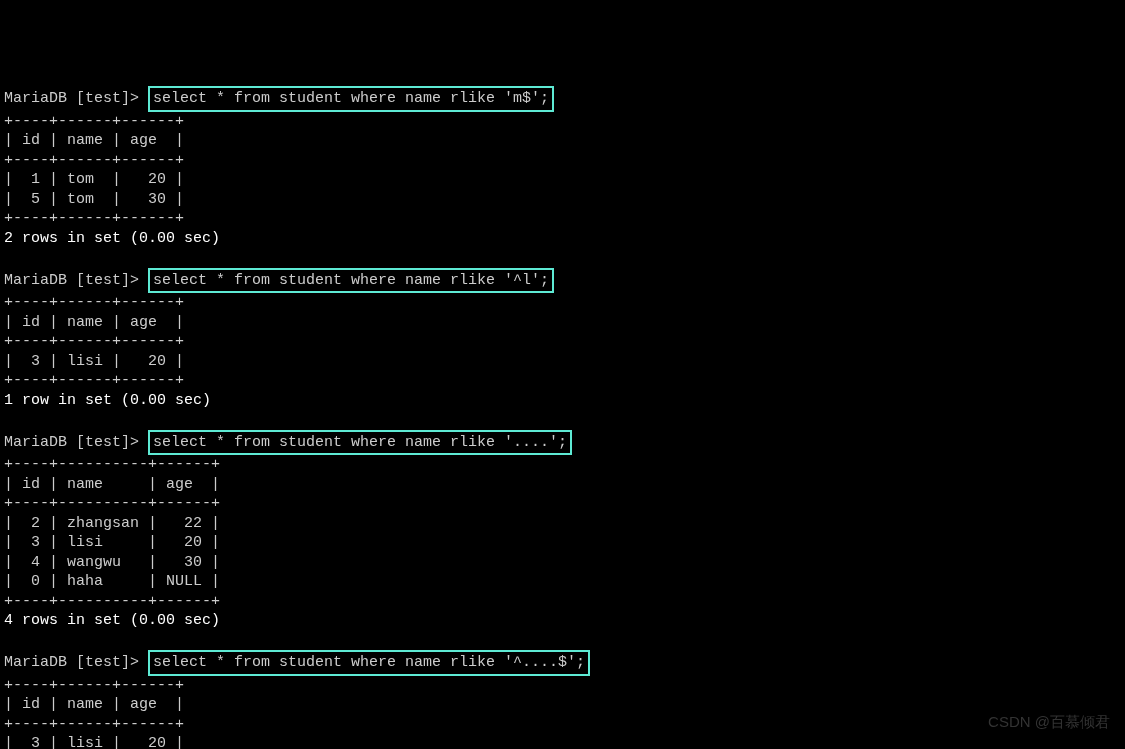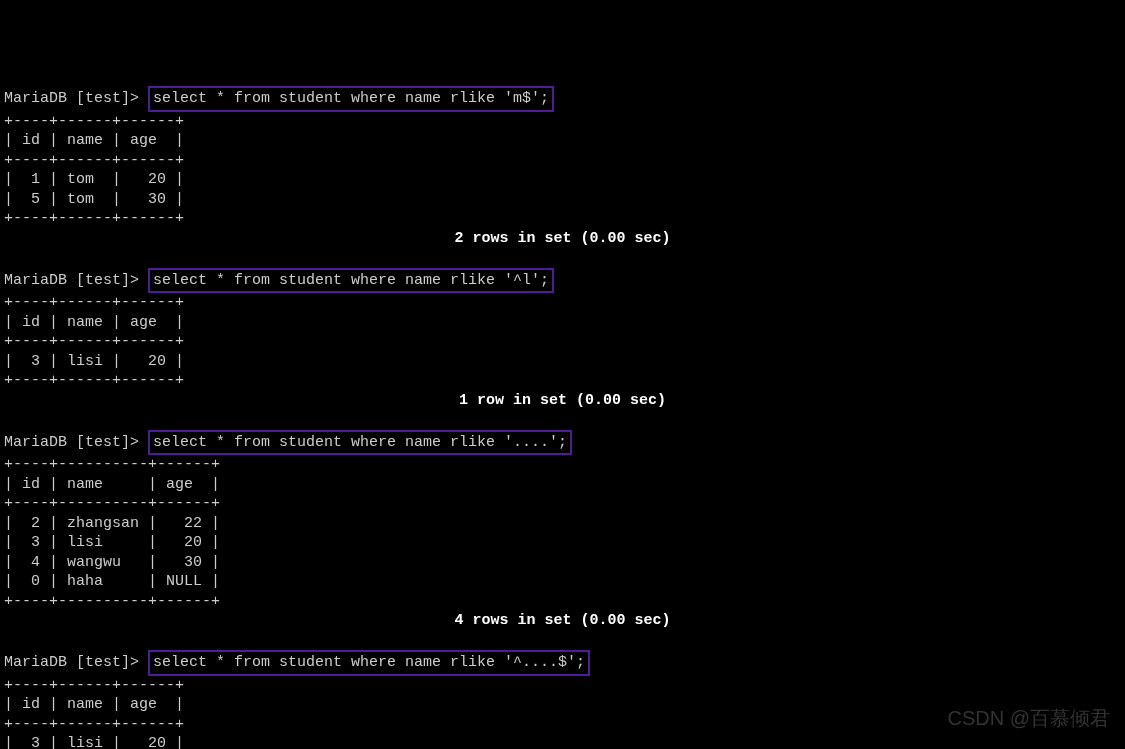--- a/index.html
+++ b/index.html
@@ -21,35 +21,34 @@
       position: relative;
     }
     .line {
       display: block;
     }
     .prompt {
       color: #cccccc;
       margin-top: 22px;
     }
     .highlight {
-      border: 2px solid #4c1d95;
+      border: 2px solid #5eead4;
       padding: 1px 3px;
       display: inline-block;
     }
     .bold {
-      font-weight: bold;
+      font-weight: normal;
       color: #ffffff;
-      text-align: center;
     }
     .watermark {
       position: absolute;
       bottom: 18px;
       right: 15px;
       color: #555555;
-      font-size: 20px;
+      font-size: 15px;
       font-family: sans-serif;
       opacity: 0.6;
     }
   </style>
 </head>
 <body>
 
 
 
 <div id="terminal"><span class="line"><span class="prompt">MariaDB [test]&gt; </span><span class="highlight">select * from student where name rlike 'm$';</span></span><span class="line">+----+------+------+</span><span class="line">| id | name | age  |</span><span class="line">+----+------+------+</span><span class="line">|  1 | tom  |   20 |</span><span class="line">|  5 | tom  |   30 |</span><span class="line">+----+------+------+</span><span class="line bold">2 rows in set (0.00 sec)</span><span class="line"> </span><span class="line"><span class="prompt">MariaDB [test]&gt; </span><span class="highlight">select * from student where name rlike '^l';</span></span><span class="line">+----+------+------+</span><span class="line">| id | name | age  |</span><span class="line">+----+------+------+</span><span class="line">|  3 | lisi |   20 |</span><span class="line">+----+------+------+</span><span class="line bold">1 row in set (0.00 sec)</span><span class="line"> </span><span class="line"><span class="prompt">MariaDB [test]&gt; </span><span class="highlight">select * from student where name rlike '....';</span></span><span class="line">+----+----------+------+</span><span class="line">| id | name     | age  |</span><span class="line">+----+----------+------+</span><span class="line">|  2 | zhangsan |   22 |</span><span class="line">|  3 | lisi     |   20 |</span><span class="line">|  4 | wangwu   |   30 |</span><span class="line">|  0 | haha     | NULL |</span><span class="line">+----+----------+------+</span><span class="line bold">4 rows in set (0.00 sec)</span><span class="line"> </span><span class="line"><span class="prompt">MariaDB [test]&gt; </span><span class="highlight">select * from student where name rlike '^....$';</span></span><span class="line">+----+------+------+</span><span class="line">| id | name | age  |</span><span class="line">+----+------+------+</span><span class="line">|  3 | lisi |   20 |</span></div>

